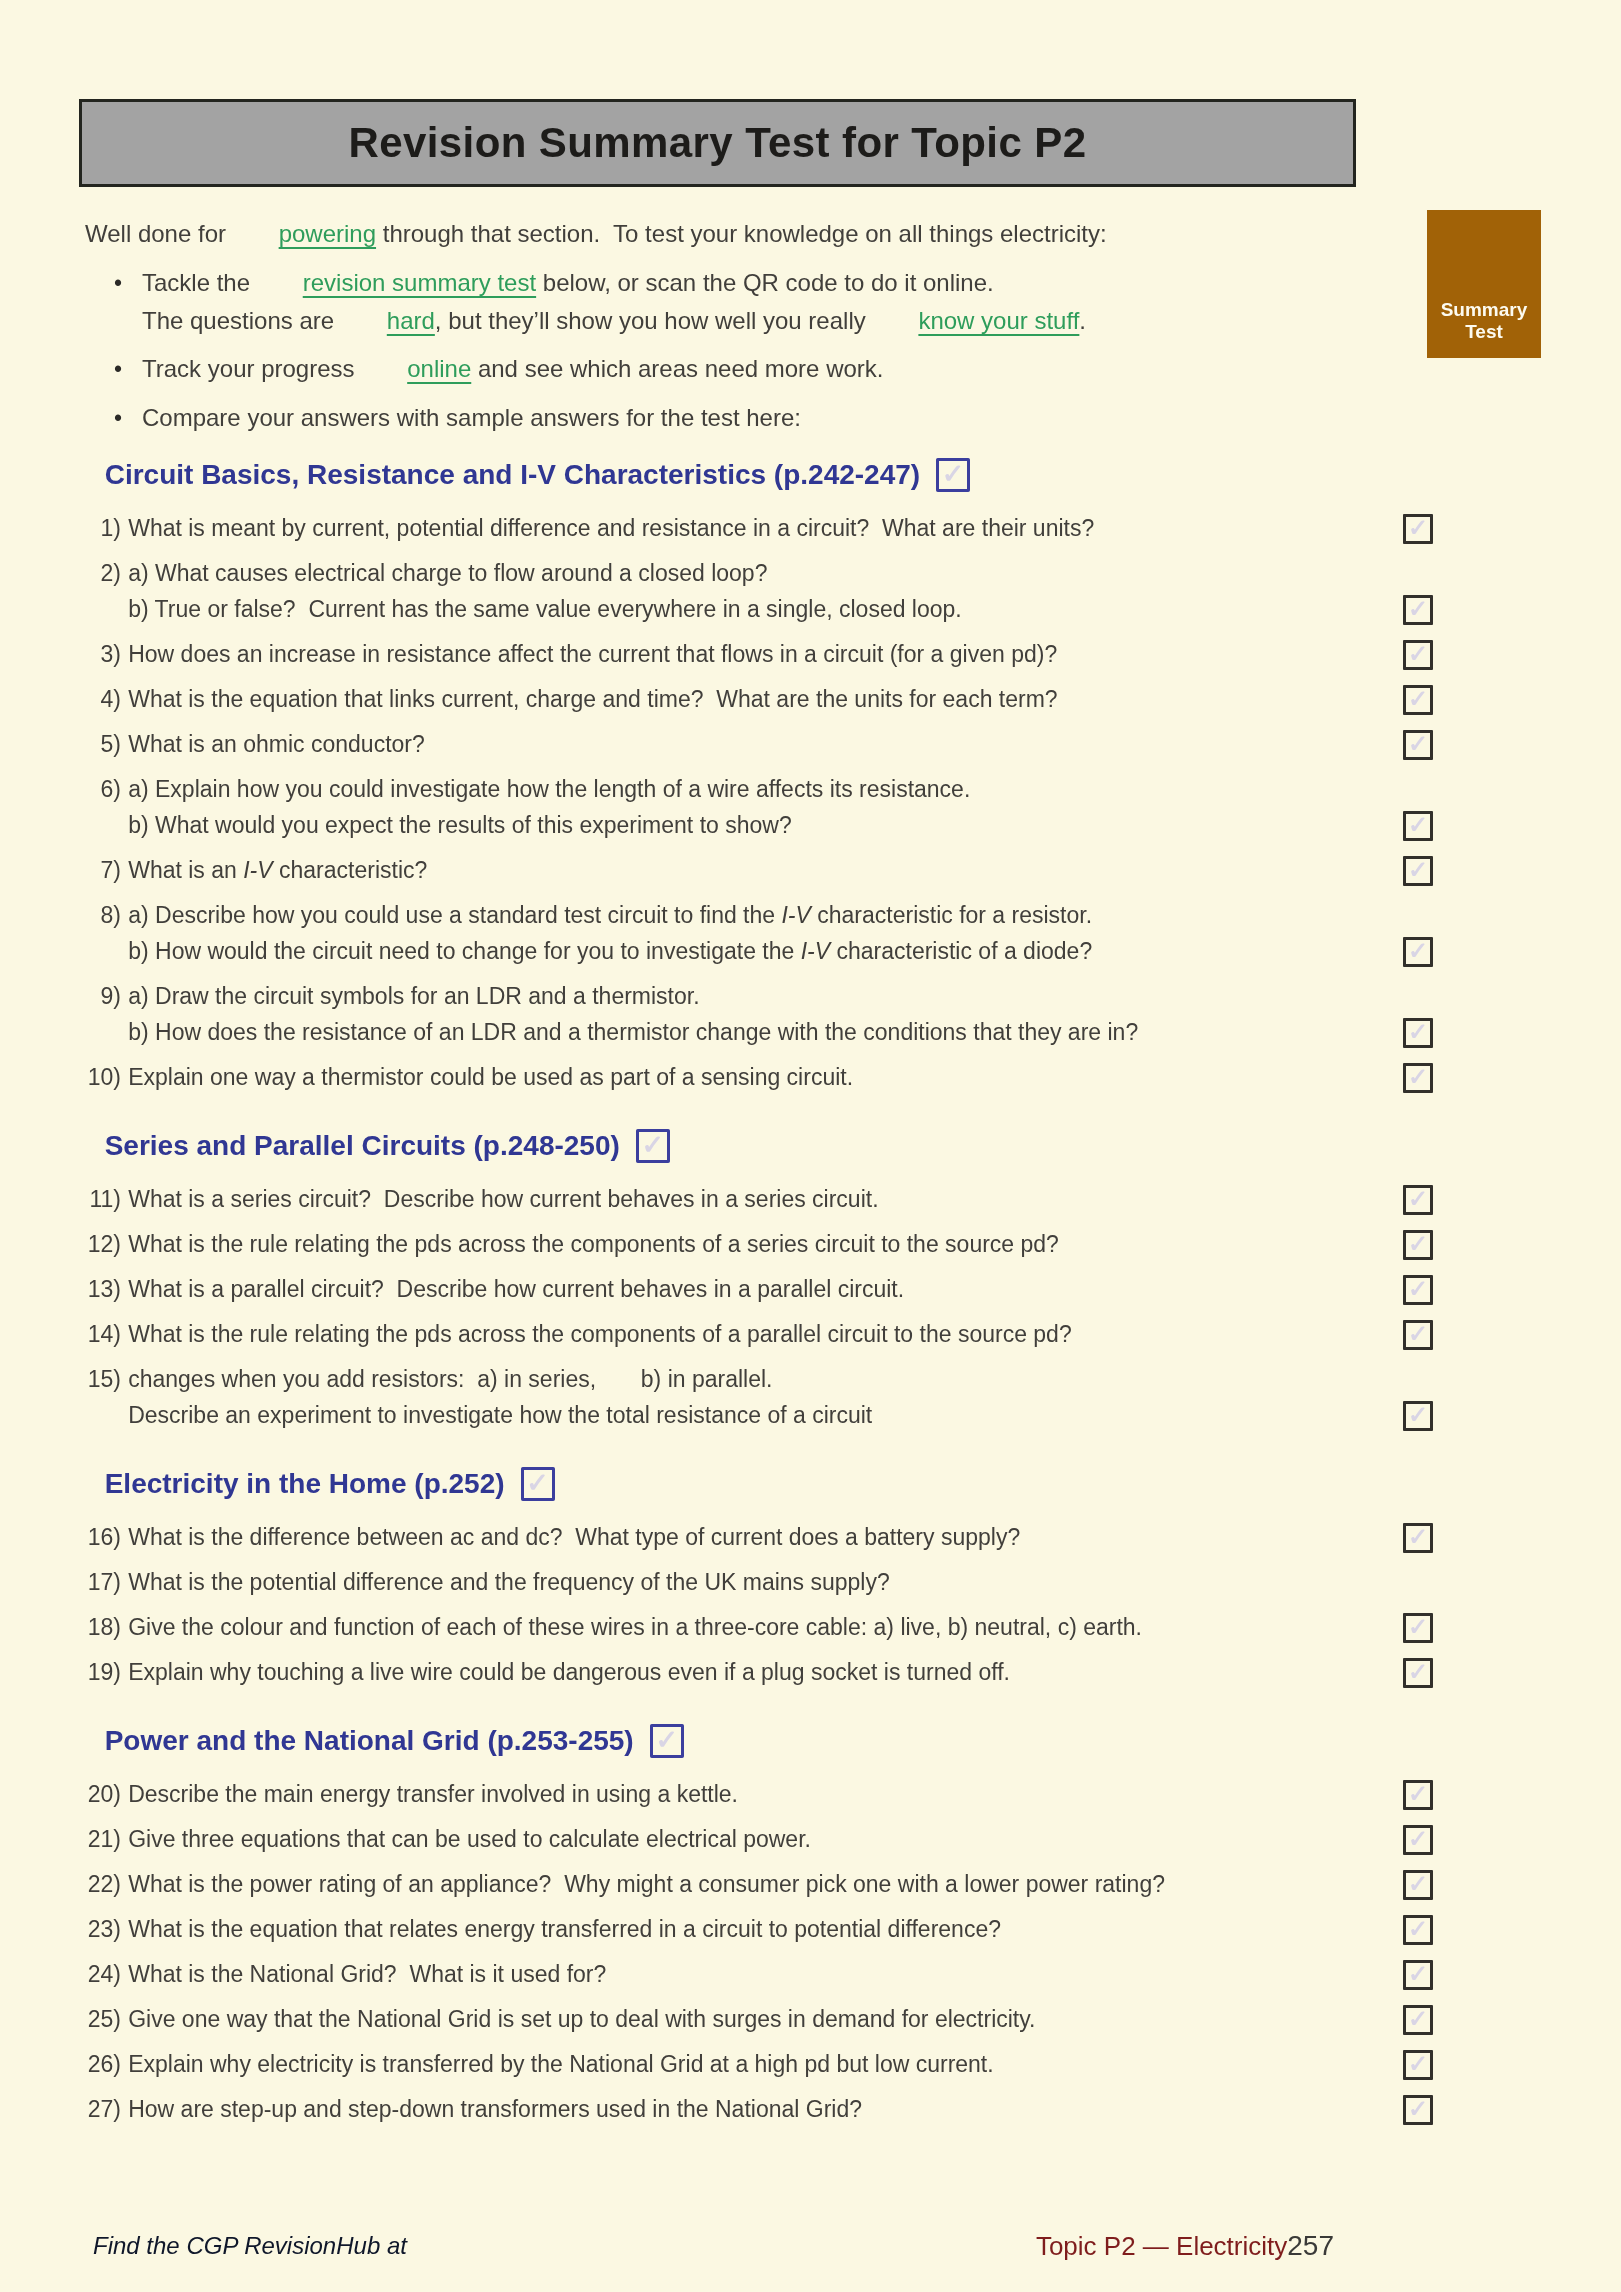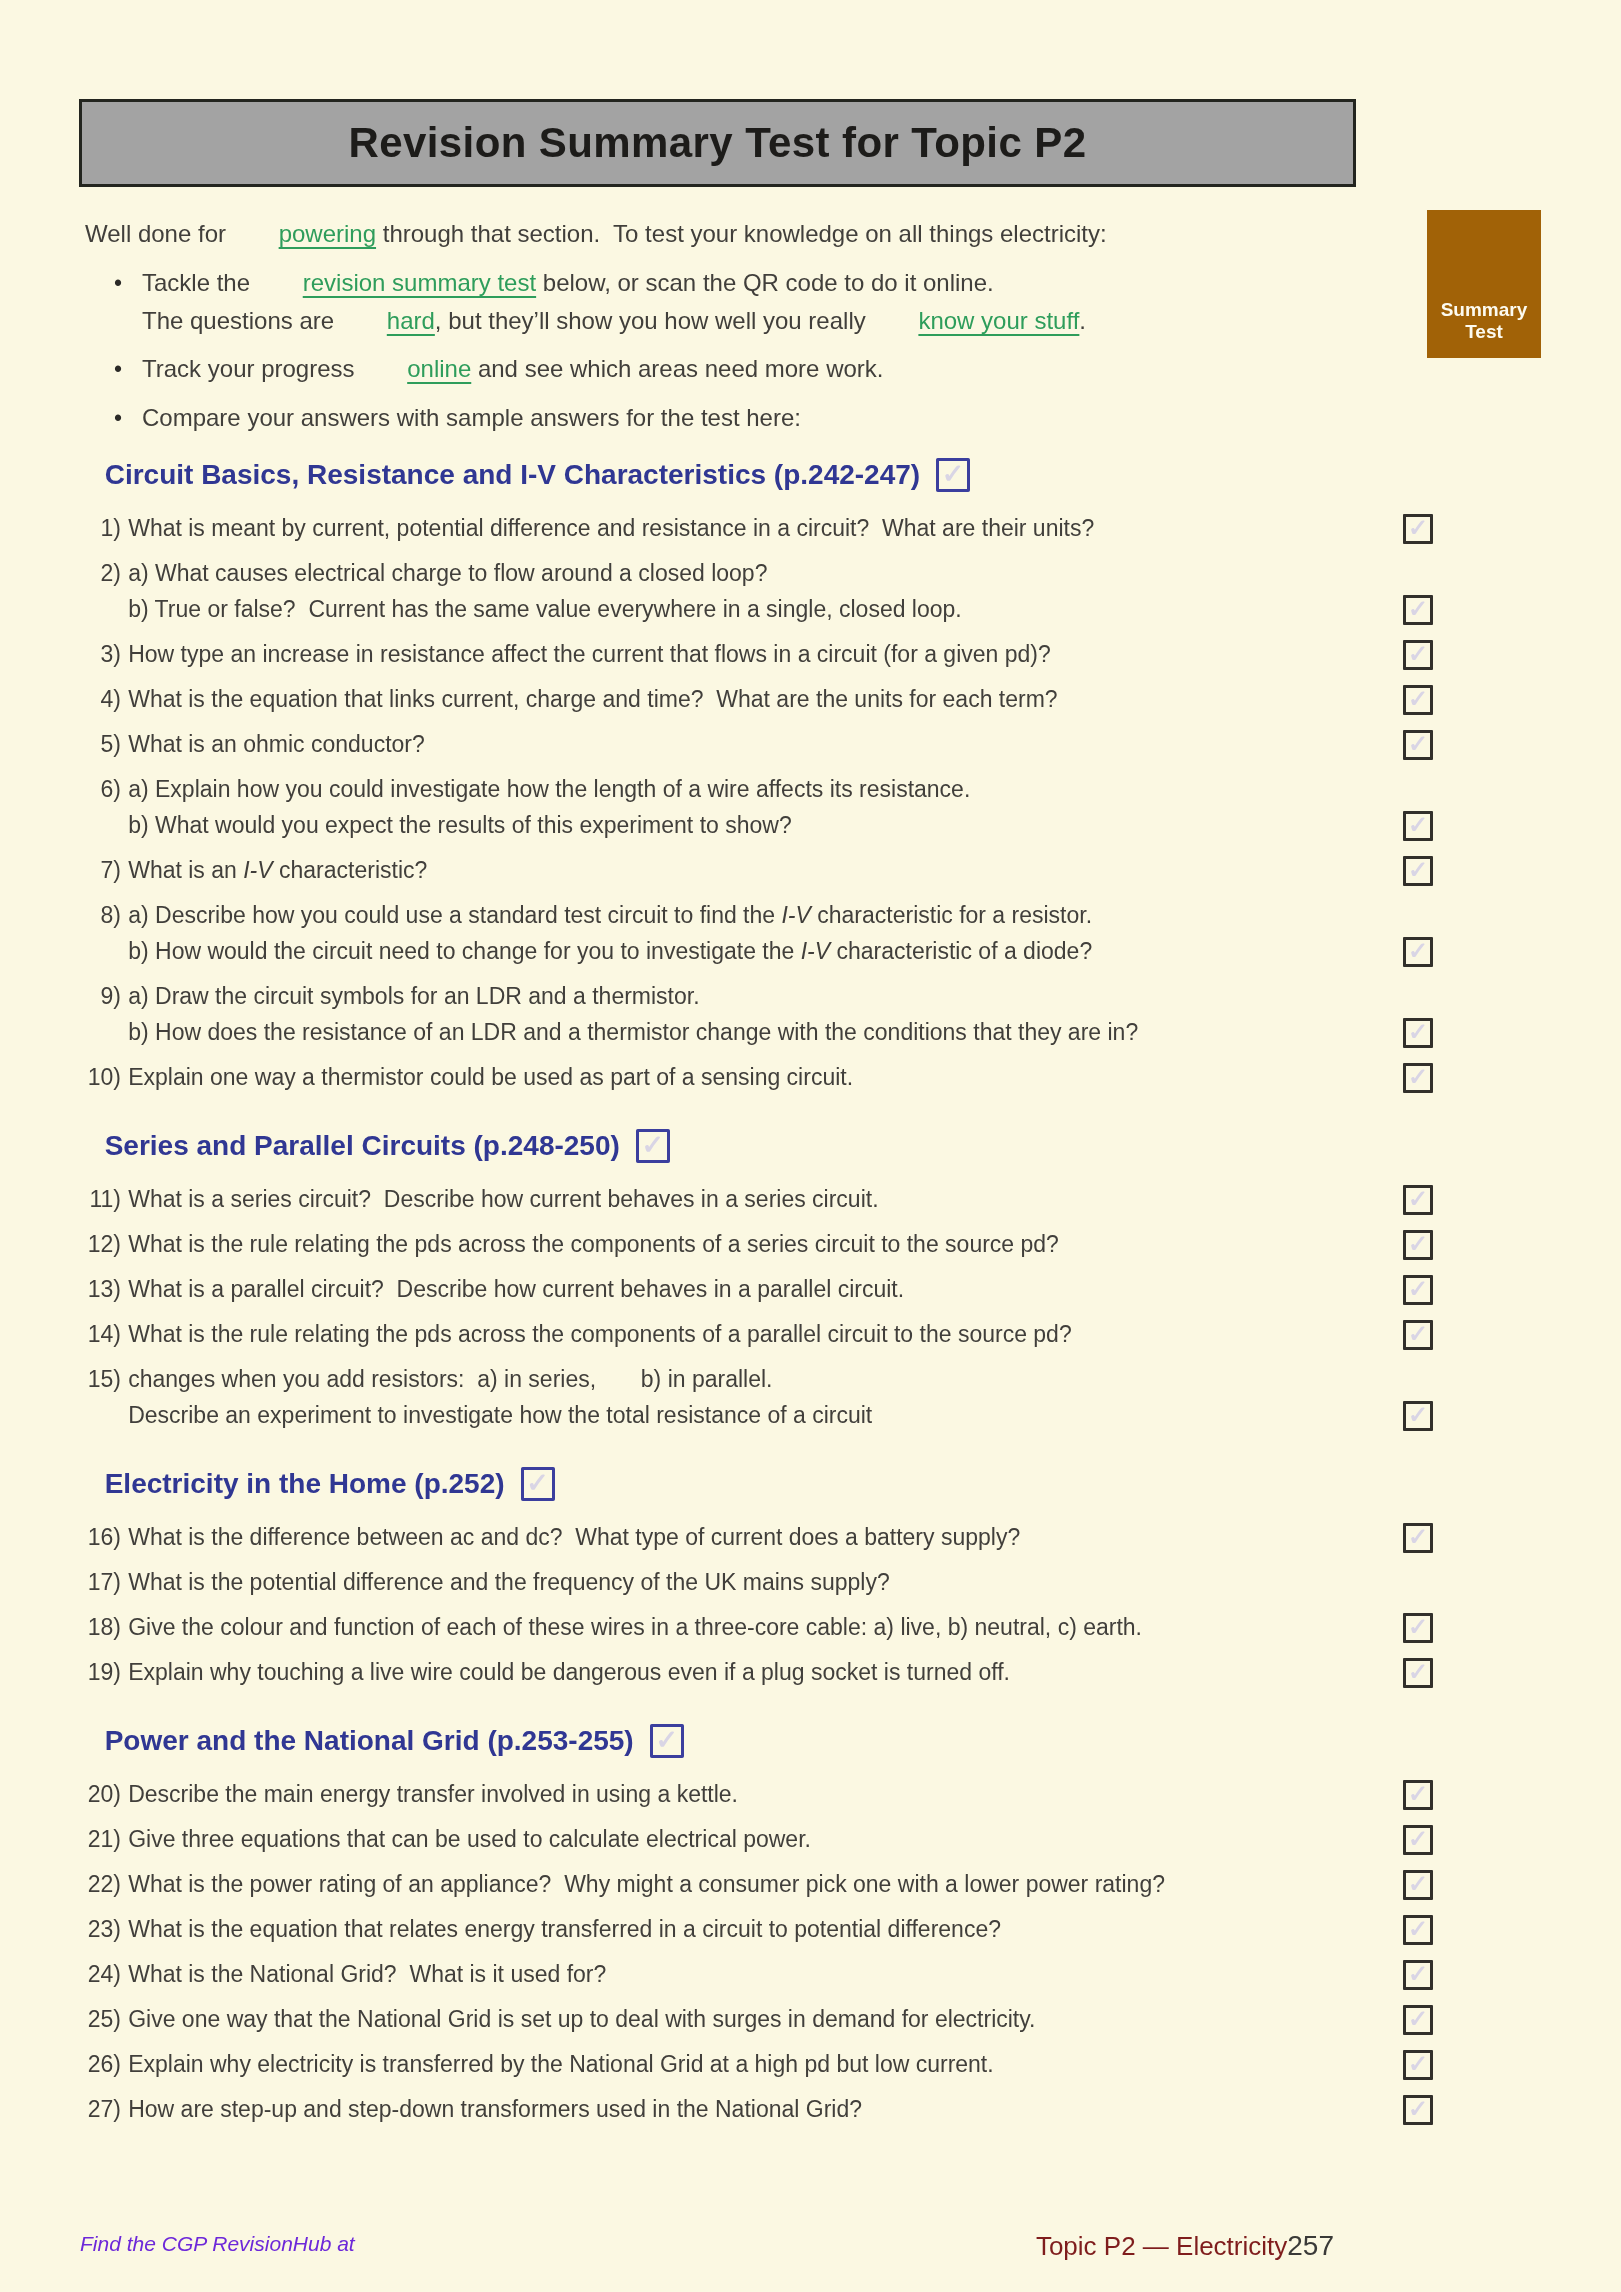--- a/index.html
+++ b/index.html
@@ -57,21 +57,21 @@
   .q-checkwrap{width:39px;display:flex;justify-content:flex-end;align-self:flex-end;flex-shrink:0;margin-bottom:1.8px;}
   .cbox{
     width:24px;height:24px;border:3.6px solid #32302B;border-radius:0.9px;
     display:inline-flex;align-items:center;justify-content:center;
     background:#FBF8E2;
   }
   .tick{color:#D9D5E5;font-size:24px;font-weight:bold;line-height:1;transform:translateY(-0.9px);}
   .sec-cbox .tick{font-size:27px;}
   
   .footer-left{
-    position:absolute;left:80px;top:2232px;font-size:21px;font-style:italic;color:#6d28d9;
+    position:absolute;left:93px;top:2232px;font-size:24px;font-style:italic;color:#0f172a;
   }
   .footer-right{
     position:absolute;top:2230px;right:287px;display:flex;align-items:baseline;
   }
   .footer-topic{font-size:26px;color:#7f1d1d;}
   .footer-page{font-size:28px;color:#3A3A38;}
 </style>
 </head>
 <body>
 
@@ -136,21 +136,21 @@
         </div>
         <div class="q-checkwrap">
           <span class="cbox">
             <span class="tick">✓</span>
           </span>
         </div>
       </div>
       <div class="q">
         <div class="q-num">3)</div>
         <div class="q-text">
-          <div class="q-line"><span>How type an increase in resistance affect the current that flows in a circuit (for a given pd)?</span></div>
+          <div class="q-line"><span>How does an increase in resistance affect the current that flows in a circuit (for a given pd)?</span></div>
         </div>
         <div class="q-checkwrap">
           <span class="cbox">
             <span class="tick">✓</span>
           </span>
         </div>
       </div>
       <div class="q">
         <div class="q-num">4)</div>
         <div class="q-text">

